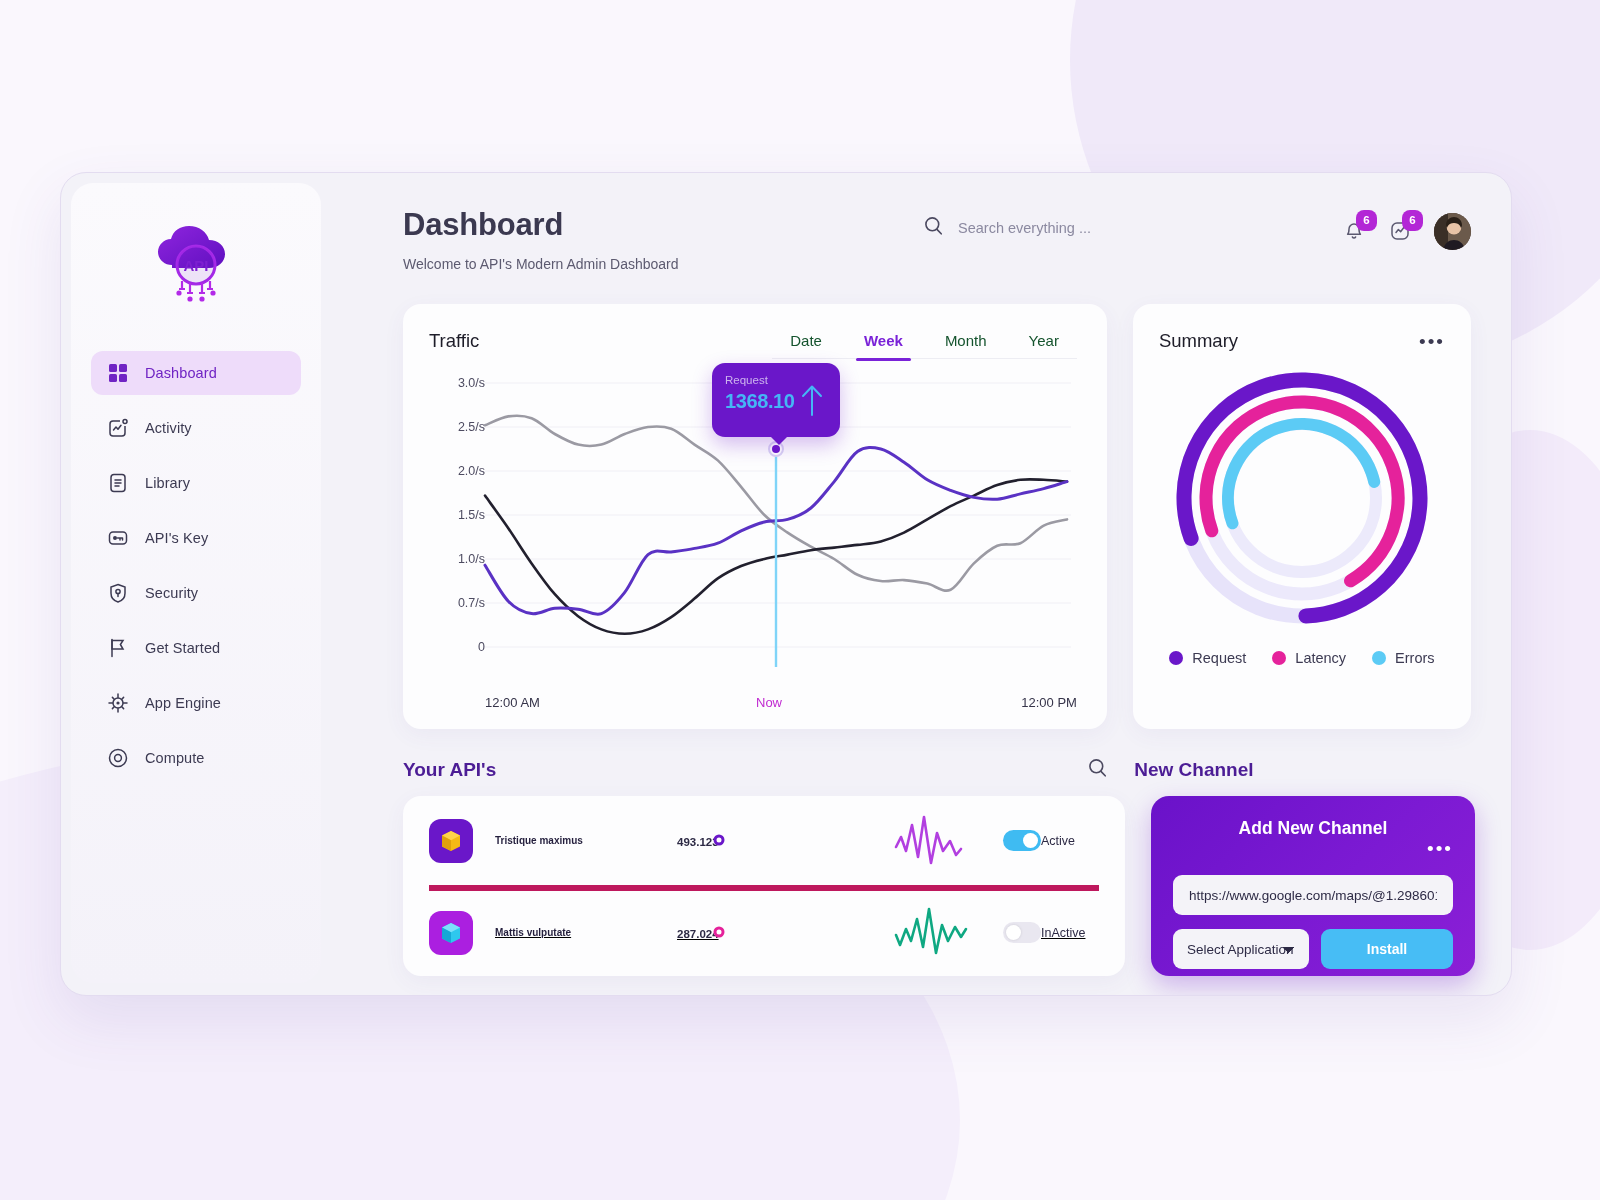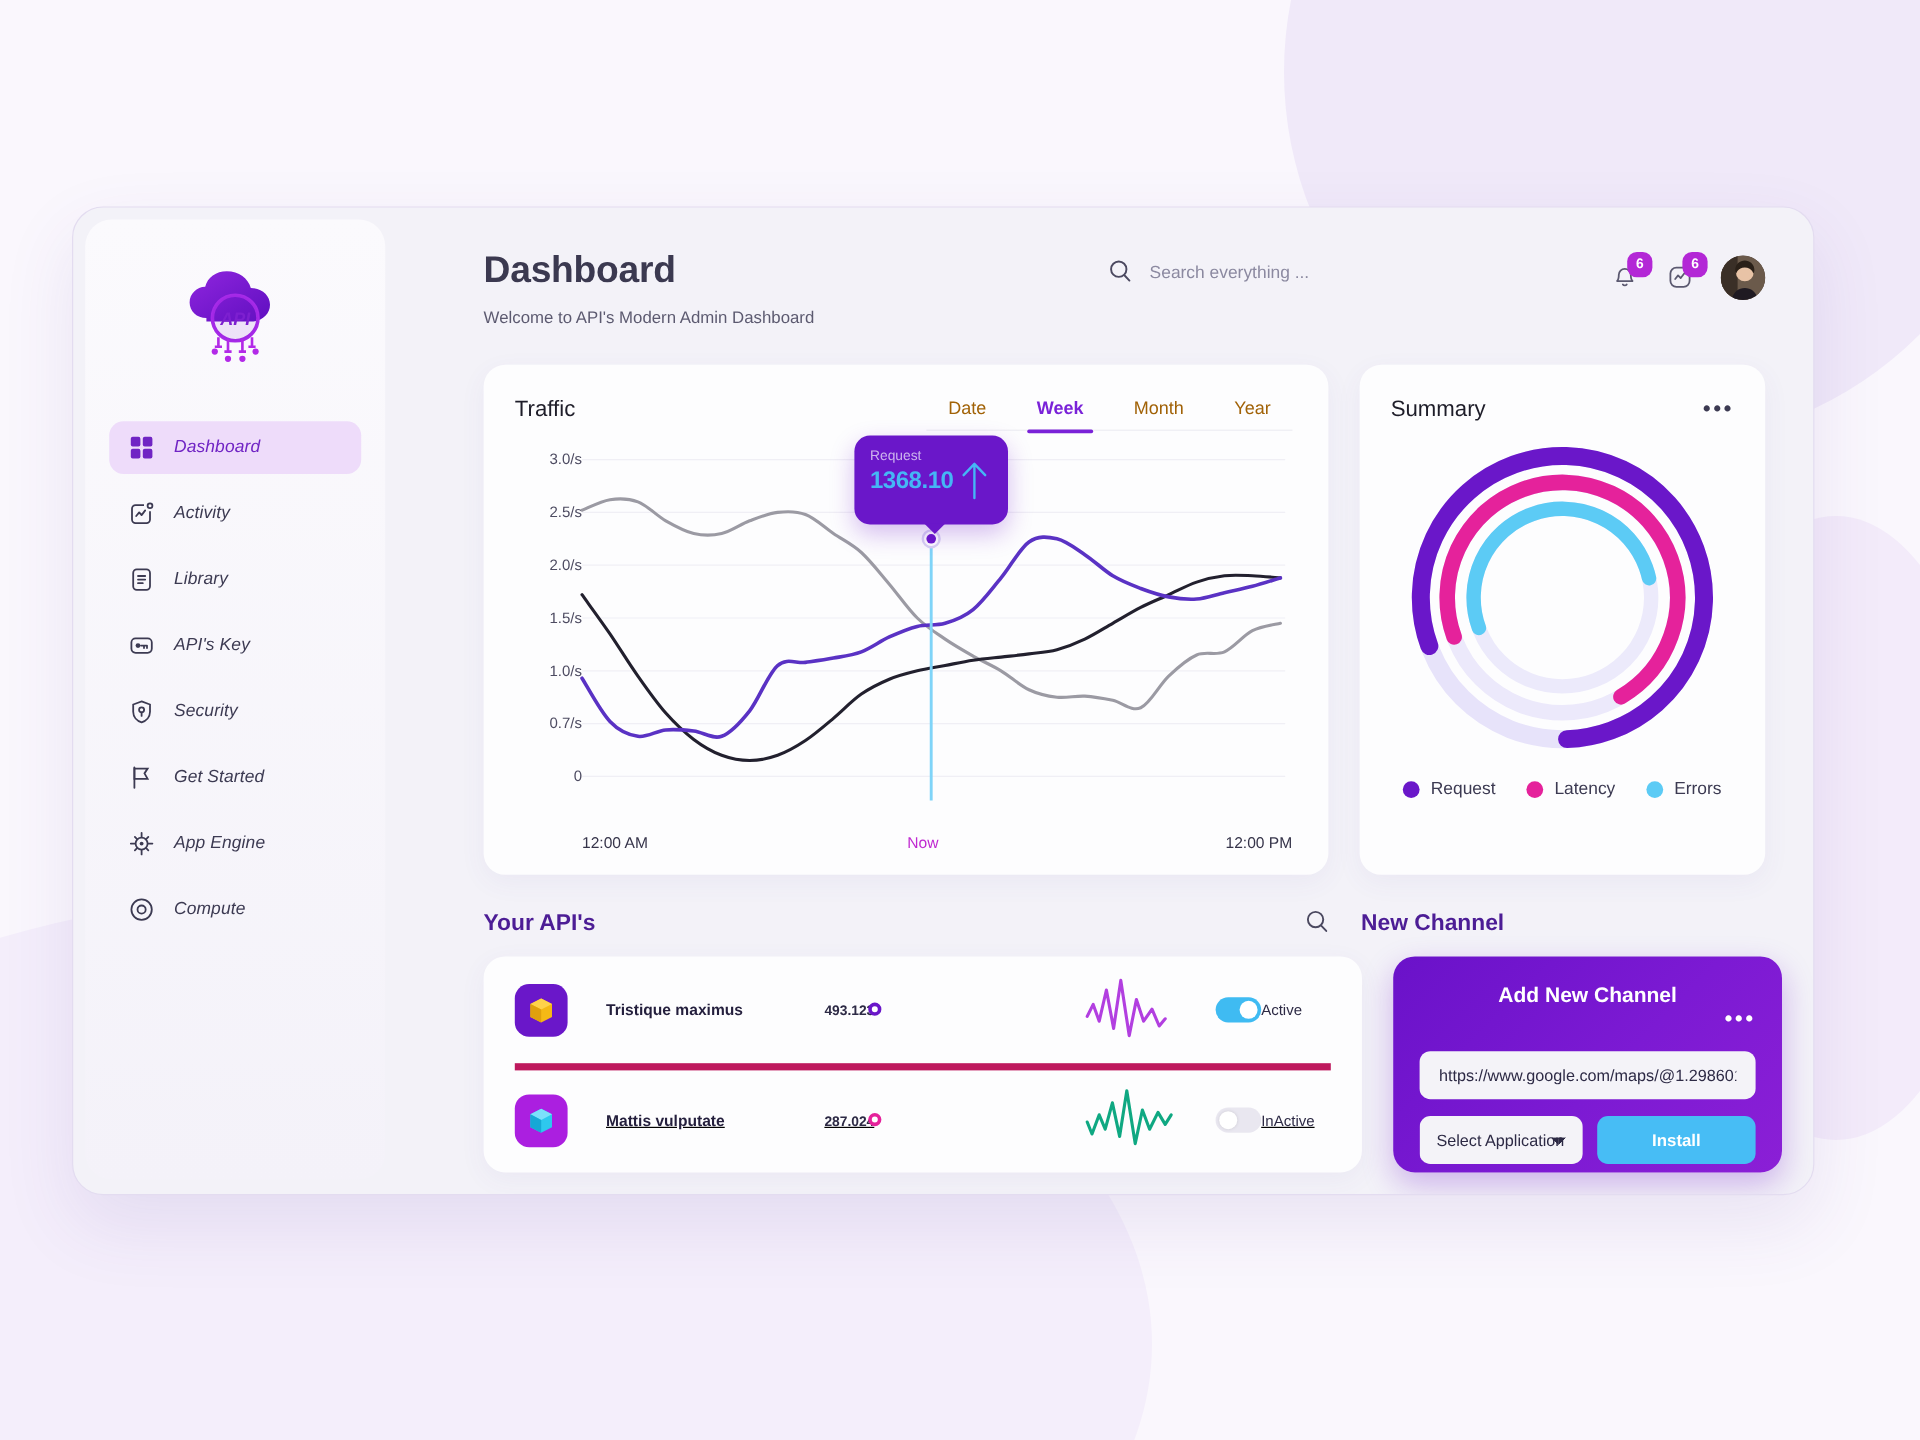--- a/index.html
+++ b/index.html
@@ -53,21 +53,20 @@
   }
 
   
   .sidebar {
     position: absolute;
     left: 10px; top: 10px;
     width: 250px; height: 800px;
     background: linear-gradient(180deg,#fbfafd 0%, #f4f2f9 100%);
     border-radius: 22px;
     padding-top: 26px;
-    font-style: italic;
   }
   .logo-wrap {
     height: 120px;
     display: flex; align-items: center; justify-content: center;
   }
   .nav { margin-top: 22px; padding: 0 20px; }
   .nav-item {
     display: flex; align-items: center; gap: 16px;
     height: 44px;
     padding: 0 16px;
@@ -141,21 +140,21 @@
     background: #fdfdfe;
     border-radius: 18px;
     box-shadow: 0 6px 22px rgba(100,70,160,0.055);
   }
 
   .traffic-card { width: 758px; height: 425px; padding: 26px 30px 14px 26px; position: relative; }
   .traffic-head { display: flex; align-items: flex-start; }
   .card-title { font-size: 18.5px; font-weight: normal; color: #1e1d29; }
   .tabs { margin-left: auto; display: flex; gap: 6px; border-bottom: 1px solid #ededf3; }
   .tab {
-    font-size: 15px; color: #a16207;
+    font-size: 15px; color: #14532d;
     padding: 0 18px 11px 18px; cursor: pointer;
     position: relative; top: 2px;
   }
   .tab.active { color: #7a22d8; font-weight: bold; }
   .tab.active::after {
     content: ""; position: absolute;
     left: 10px; right: 10px; bottom: -1px; height: 3px;
     background: #7a22d8; border-radius: 2px;
   }
 
@@ -213,21 +212,21 @@
   
   .lists-row { display: flex; gap: 26px; margin-top: 14px; }
   .api-card { width: 758px; height: 180px; padding: 0 26px; }
   .api-row { display: flex; align-items: center; height: 89px; }
   .api-row + .api-row { border-top: 6px solid #be185d; text-decoration: underline; }
   .api-icon {
     width: 44px; height: 44px; border-radius: 12px;
     display: flex; align-items: center; justify-content: center;
     flex: none;
   }
-  .api-name { font-size: 13px; font-weight: bold; color: #241f3d; margin-left: 32px; width: 172px; }
+  .api-name { font-size: 10px; font-weight: bold; color: #241f3d; margin-left: 22px; width: 172px; }
   .slider-wrap { width: 150px; margin-left: 10px; }
   .slider-value { font-size: 11.5px; font-weight: bold; color: #2d2a45; margin-bottom: 5px; }
   .slider-track {
     height: 5px; border-radius: 3px; background: #eceaf4;
     position: relative;
   }
   .slider-track::after {
     content: ""; position: absolute; left: 0; top: 0; height: 5px;
     border-radius: 3px;
   }

